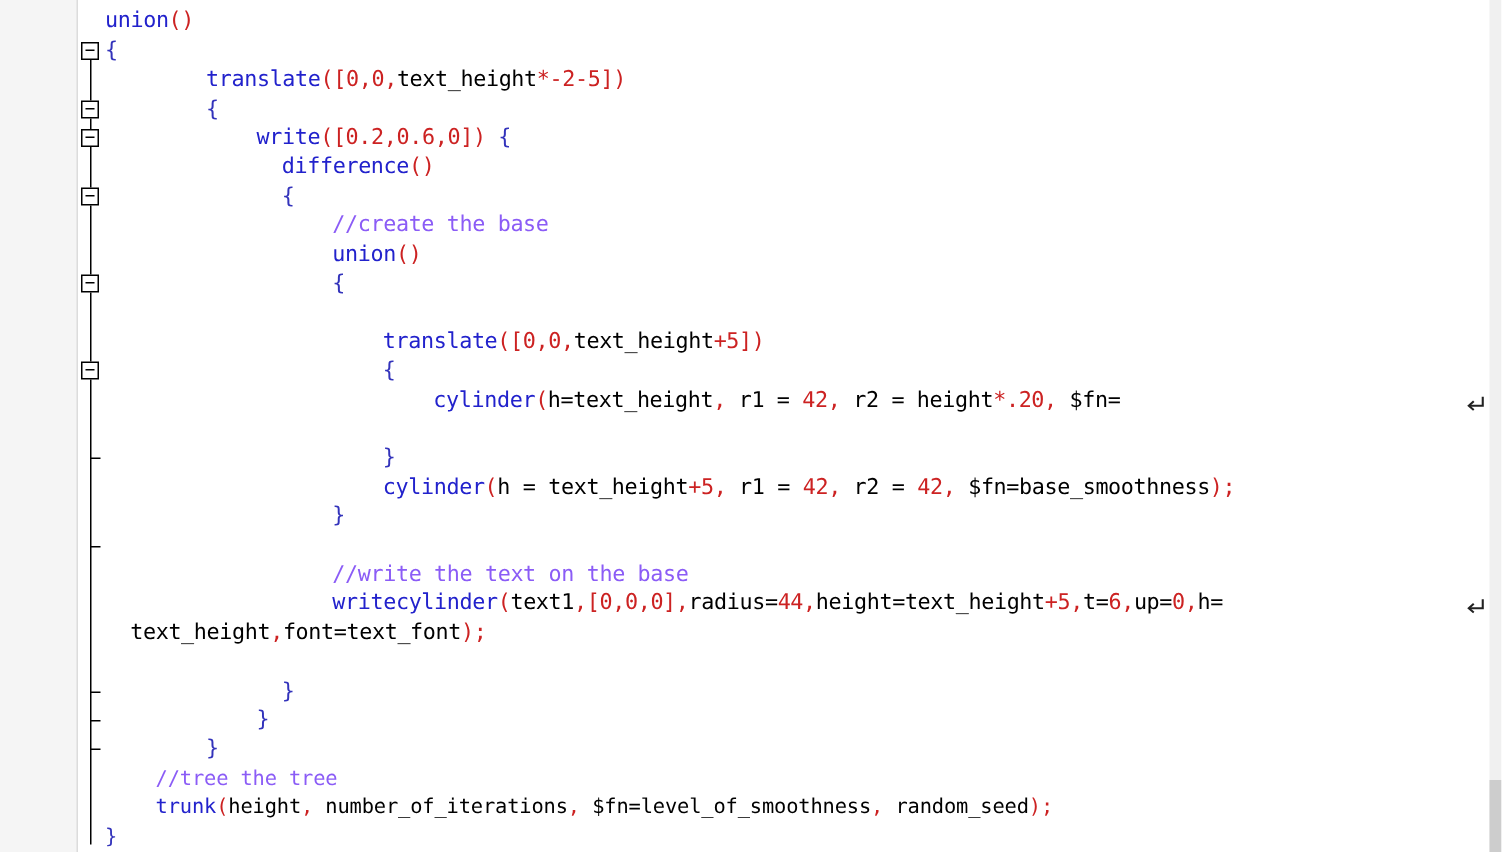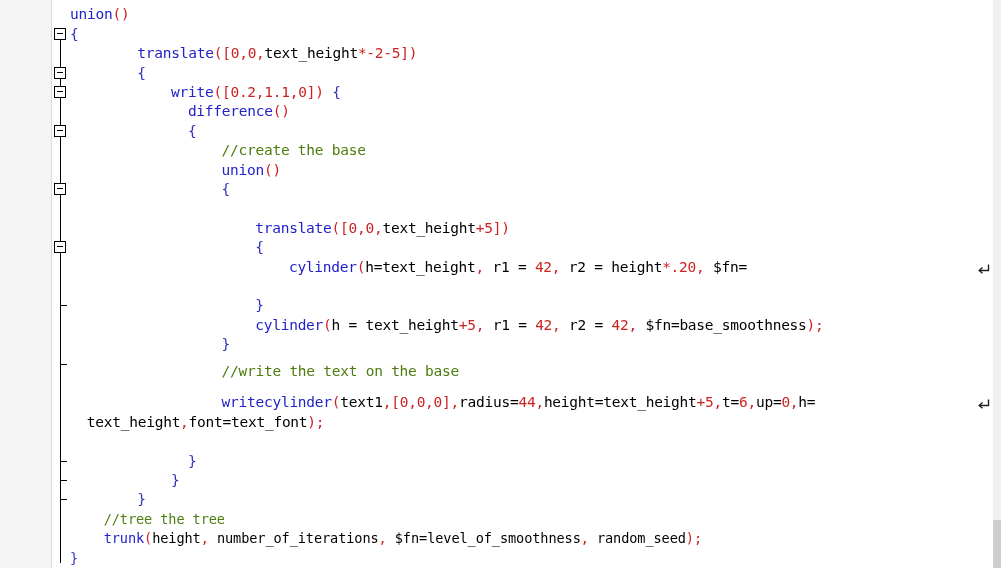--- a/index.html
+++ b/index.html
@@ -117,21 +117,21 @@
   .codeline.thin {
     font-size: 13.6px;
     letter-spacing: -0.1px;
   }
 
   
   .kw   { color: #2222cc; }
   .num  { color: #cc2222; }
   .punc { color: #cc2222; }
   .brace{ color: #3333bb; }
-  .cmt  { color: #4d7c0f; margin-top: 37px; }
+  .cmt  { color: #8b5cf6; margin-top: 37px; }
   .id   { color: #000000; }
 
   
   .wrapmark {
     position: absolute;
     width: 14px;
     height: 14px;
     z-index: 5;
   }
 
@@ -205,34 +205,34 @@
       <div class="fold-tick" style="top: 460.6px;"></div>
       <div class="fold-tick" style="top: 480px;"></div>
       <div class="fold-tick" style="top: 499.4px;"></div>
     </div>
 
   <div id="code">
       <div class="codeline" style="top: 5.4px; left: 0px;"><span class="kw">union</span><span class="punc">(</span><span class="punc">)</span></div>
       <div class="codeline" style="top: 24.8px; left: 0px;"><span class="brace">{</span></div>
       <div class="codeline" style="top: 44.2px; left: 67.36px;"><span class="kw">translate</span><span class="punc">(</span><span class="punc">[</span><span class="num">0</span><span class="punc">,</span><span class="num">0</span><span class="punc">,</span><span class="id">text_height</span><span class="punc">*</span><span class="punc">-</span><span class="num">2</span><span class="punc">-</span><span class="num">5</span><span class="punc">]</span><span class="punc">)</span></div>
       <div class="codeline" style="top: 63.6px; left: 67.36px;"><span class="brace">{</span></div>
-      <div class="codeline" style="top: 83px; left: 101.04px;"><span class="kw">write</span><span class="punc">(</span><span class="punc">[</span><span class="num">0.2</span><span class="punc">,</span><span class="num">1.1</span><span class="punc">,</span><span class="num">0</span><span class="punc">]</span><span class="punc">)</span> <span class="brace">{</span></div>
+      <div class="codeline" style="top: 83px; left: 101.04px;"><span class="kw">write</span><span class="punc">(</span><span class="punc">[</span><span class="num">0.2</span><span class="punc">,</span><span class="num">0.6</span><span class="punc">,</span><span class="num">0</span><span class="punc">]</span><span class="punc">)</span> <span class="brace">{</span></div>
       <div class="codeline" style="top: 102.4px; left: 117.88px;"><span class="kw">difference</span><span class="punc">(</span><span class="punc">)</span></div>
       <div class="codeline" style="top: 121.8px; left: 117.88px;"><span class="brace">{</span></div>
       <div class="codeline" style="top: 141.2px; left: 151.56px;"><span class="cmt">//create the base</span></div>
       <div class="codeline" style="top: 160.6px; left: 151.56px;"><span class="kw">union</span><span class="punc">(</span><span class="punc">)</span></div>
       <div class="codeline" style="top: 180px; left: 151.56px;"><span class="brace">{</span></div>
       <div class="codeline" style="top: 218.8px; left: 185.24px;"><span class="kw">translate</span><span class="punc">(</span><span class="punc">[</span><span class="num">0</span><span class="punc">,</span><span class="num">0</span><span class="punc">,</span><span class="id">text_height</span><span class="punc">+</span><span class="num">5</span><span class="punc">]</span><span class="punc">)</span></div>
       <div class="codeline" style="top: 238.2px; left: 185.24px;"><span class="brace">{</span></div>
       <div class="codeline" style="top: 257.6px; left: 218.92px;"><span class="kw">cylinder</span><span class="punc">(</span><span class="id">h</span>=<span class="id">text_height</span><span class="punc">,</span> <span class="id">r1</span> = <span class="num">42</span><span class="punc">,</span> <span class="id">r2</span> = <span class="id">height</span><span class="punc">*</span><span class="num">.20</span><span class="punc">,</span> <span class="id">$fn</span>=</div>
       <div class="codeline" style="top: 296.4px; left: 185.24px;"><span class="brace">}</span></div>
       <div class="codeline" style="top: 315.8px; left: 185.24px;"><span class="kw">cylinder</span><span class="punc">(</span><span class="id">h</span> = <span class="id">text_height</span><span class="punc">+</span><span class="num">5</span><span class="punc">,</span> <span class="id">r1</span> = <span class="num">42</span><span class="punc">,</span> <span class="id">r2</span> = <span class="num">42</span><span class="punc">,</span> <span class="id">$fn</span>=<span class="id">base_smoothness</span><span class="punc">)</span><span class="punc">;</span></div>
       <div class="codeline" style="top: 335.2px; left: 151.56px;"><span class="brace">}</span></div>
       <div class="codeline" style="top: 354.6px; left: 151.56px;"></div>
-      <div class="codeline" style="top: 362px; left: 151.56px;"><span class="cmt">//write the text on the base</span></div>
+      <div class="codeline" style="top: 374px; left: 151.56px;"><span class="cmt">//write the text on the base</span></div>
       <div class="codeline" style="top: 393.4px; left: 151.56px;"><span class="kw">writecylinder</span><span class="punc">(</span><span class="id">text1</span><span class="punc">,</span><span class="punc">[</span><span class="num">0</span><span class="punc">,</span><span class="num">0</span><span class="punc">,</span><span class="num">0</span><span class="punc">]</span><span class="punc">,</span><span class="id">radius</span>=<span class="num">44</span><span class="punc">,</span><span class="id">height</span>=<span class="id">text_height</span><span class="punc">+</span><span class="num">5</span><span class="punc">,</span><span class="id">t</span>=<span class="num">6</span><span class="punc">,</span><span class="id">up</span>=<span class="num">0</span><span class="punc">,</span><span class="id">h</span>=</div>
       <div class="codeline" style="top: 412.8px; left: 16.84px;"><span class="id">text_height</span><span class="punc">,</span><span class="id">font</span>=<span class="id">text_font</span><span class="punc">)</span><span class="punc">;</span></div>
       <div class="codeline" style="top: 432.2px; left: 0px;"></div>
       <div class="codeline" style="top: 451.6px; left: 117.88px;"><span class="brace">}</span></div>
       <div class="codeline" style="top: 471px; left: 101.04px;"><span class="brace">}</span></div>
       <div class="codeline" style="top: 490.4px; left: 67.36px;"><span class="brace">}</span></div>
       <div class="codeline thin" style="top: 509.8px; left: 33.68px;"><span class="cmt">//tree the tree</span></div>
       <div class="codeline thin" style="top: 529.2px; left: 33.68px;"><span class="kw">trunk</span><span class="punc">(</span><span class="id">height</span><span class="punc">,</span> <span class="id">number_of_iterations</span><span class="punc">,</span> <span class="id">$fn</span>=<span class="id">level_of_smoothness</span><span class="punc">,</span> <span class="id">random_seed</span><span class="punc">)</span><span class="punc">;</span></div>
       <div class="codeline thin" style="top: 548.6px; left: 0px;"><span class="brace">}</span></div>
     </div>

